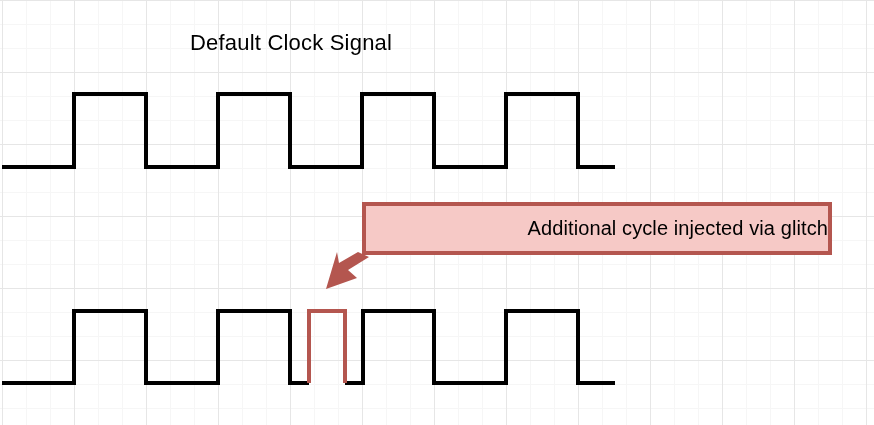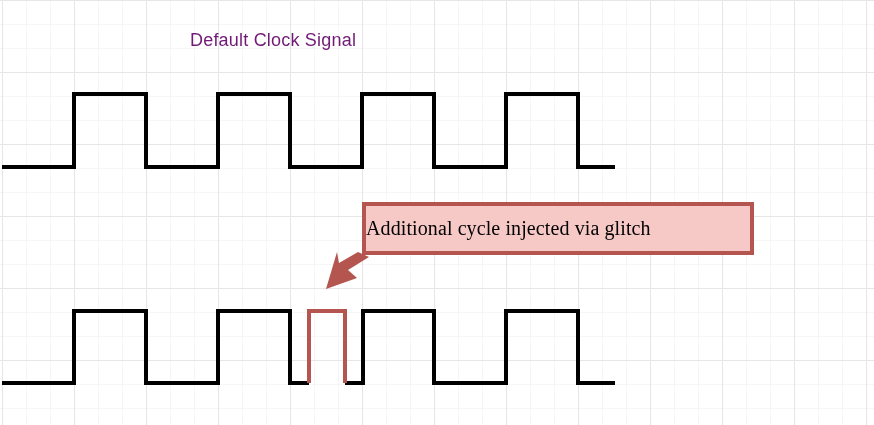--- a/index.html
+++ b/index.html
@@ -53,37 +53,36 @@
     fill: none;
     stroke-width: 4;
     stroke-linecap: butt;
     stroke-linejoin: miter;
   }
   
   #title {
     position: absolute;
     left: 190px;
     top: 30px;
-    font-size: 18px;
-    color: #701a75;
+    font-size: 22px;
+    color: #000000;
     white-space: nowrap;
     letter-spacing: 0.2px;
   }
   
   #callout {
     position: absolute;
     left: 362px;
     top: 202px;
-    width: 392px;
+    width: 470px;
     height: 53px;
     box-sizing: border-box;
     display: flex;
     align-items: center;
-    justify-content: flex-start;
-    font-family: Liberation Serif, serif;
+    justify-content: flex-end;
   }
   #callout-text {
     font-size: 20px;
     color: #000000;
     white-space: nowrap;
     letter-spacing: 0.1px;
   }
 </style>
 </head>
 <body>

